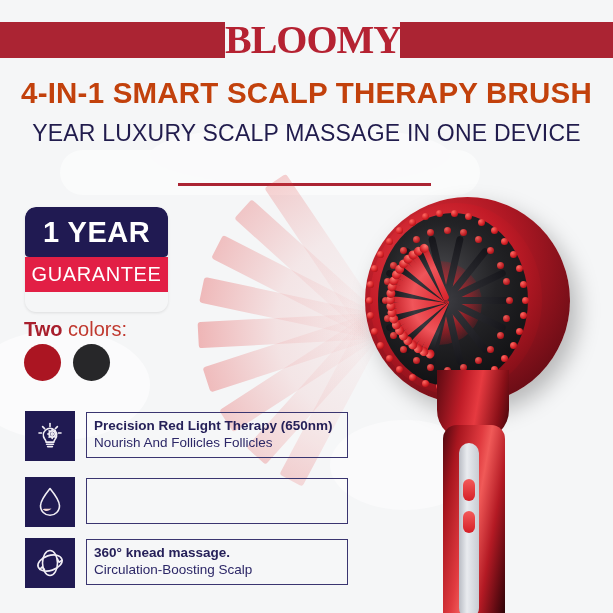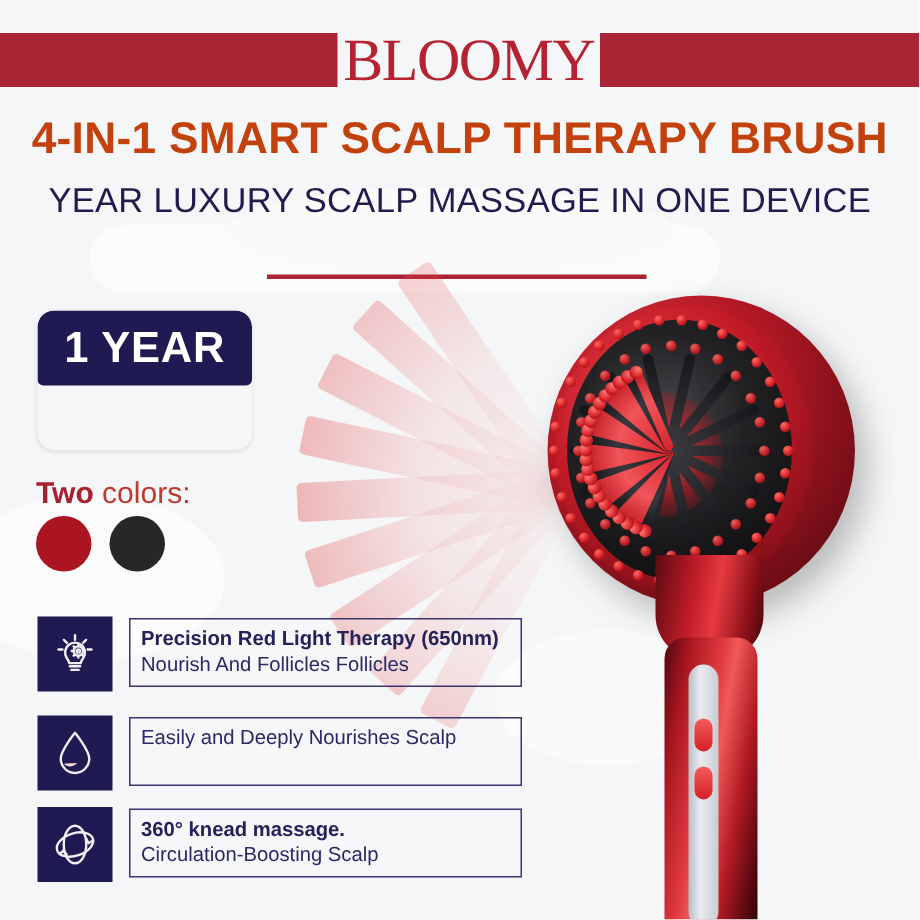--- a/index.html
+++ b/index.html
@@ -81,21 +81,21 @@
     position: absolute;
     left: 178px; top: 183px;
     width: 253px; height: 3px;
     background: #ab2433;
   }
 
   
   .badge {
     position: absolute;
     left: 25px; top: 207px;
-    width: 143px; height: 93px;
+    width: 143px; height: 105px;
     border-radius: 11px;
     overflow: hidden;
     box-shadow: 0 1px 3px rgba(0,0,0,0.10);
   }
   .badge-top {
     height: 50px;
     background: #201a52;
     border-radius: 11px 11px 4px 4px;
     display: flex; align-items: center; justify-content: center;
     color: #ffffff;
@@ -297,29 +297,30 @@
 <div id="page">
 
   <div class="bg-blob b4"></div>
   <div class="bg-blob b2"></div>
   <div class="bg-blob b1"></div>
   <div class="bg-blob b3"></div>
 
   <div class="header-band">
     <div class="header-bar left" style="background: rgb(171, 36, 51);"></div>
     <div class="header-bar right" style="background: rgb(171, 36, 51);"></div>
-    <div class="brand-logo" style="color: rgb(181, 34, 50);">BLOOMY</div>
+    <div class="brand-logo" style="color: rgb(181, 34, 50); font-weight: bold;">BLOOMY</div>
   </div>
 
   <div class="title-main" style="color: #c2410c;">4-IN-1 SMART SCALP THERAPY BRUSH</div>
   <div class="title-sub" style="color: rgb(33, 28, 77);">YEAR LUXURY SCALP MASSAGE IN ONE DEVICE</div>
   <div class="title-rule" style="background: rgb(171, 36, 51);"></div>
 
   <div class="badge">
     <div class="badge-top" style="background: rgb(32, 26, 82);">1 YEAR</div>
+    <div class="badge-bottom" style="background: rgb(226, 31, 69);">GUARANTEE</div>
   </div>
 
   <div class="colors-label" style="color: rgb(192, 57, 47);">
     <span class="strong">Two</span><span> colors:</span>
   </div>
   <div class="swatches">
     <div class="swatch" id="sw0" style="background: rgb(171, 21, 34);"></div>
     <div class="swatch" id="sw1" style="background: rgb(39, 39, 41);"></div>
   </div>
 
@@ -517,21 +518,20 @@
   </div>
 
   <div class="feature f2">
     <div class="feature-icon">
       <svg width="34" height="34" viewBox="0 0 34 34" fill="none" stroke="#f1eef5" stroke-width="1.6" stroke-linecap="round" stroke-linejoin="round">
         <path d="M17 3.5C17 3.5 7.5 15.2 7.5 20.8a9.5 9.5 0 0 0 19 0C26.5 15.2 17 3.5 17 3.5z"></path>
         <path d="M9.6 24.2c2.6 2.6 6.4 2.2 8.9-.6-3.4.4-6.6-.1-8.9.6z" fill="#f6d9d4" stroke="none"></path>
       </svg>
     </div>
     <div class="feature-box">
-      <div class="feature-desc">Easily and Deeply Nourishes Scalp</div>
     </div>
   </div>
 
   <div class="feature f3">
     <div class="feature-icon">
       <svg width="36" height="36" viewBox="0 0 36 36" fill="none" stroke="#f1eef5" stroke-width="1.6" stroke-linecap="round" stroke-linejoin="round">
         <ellipse cx="18" cy="18" rx="7.5" ry="12.5"></ellipse>
         <ellipse cx="18" cy="18" rx="12.5" ry="7.5" transform="rotate(-18 18 18)"></ellipse>
         <path d="M25.4 13.8l1.6 3.4 3.1-1.9"></path>
         <path d="M12.4 24.6l-2.1-2.8-2.4 2.6"></path>

